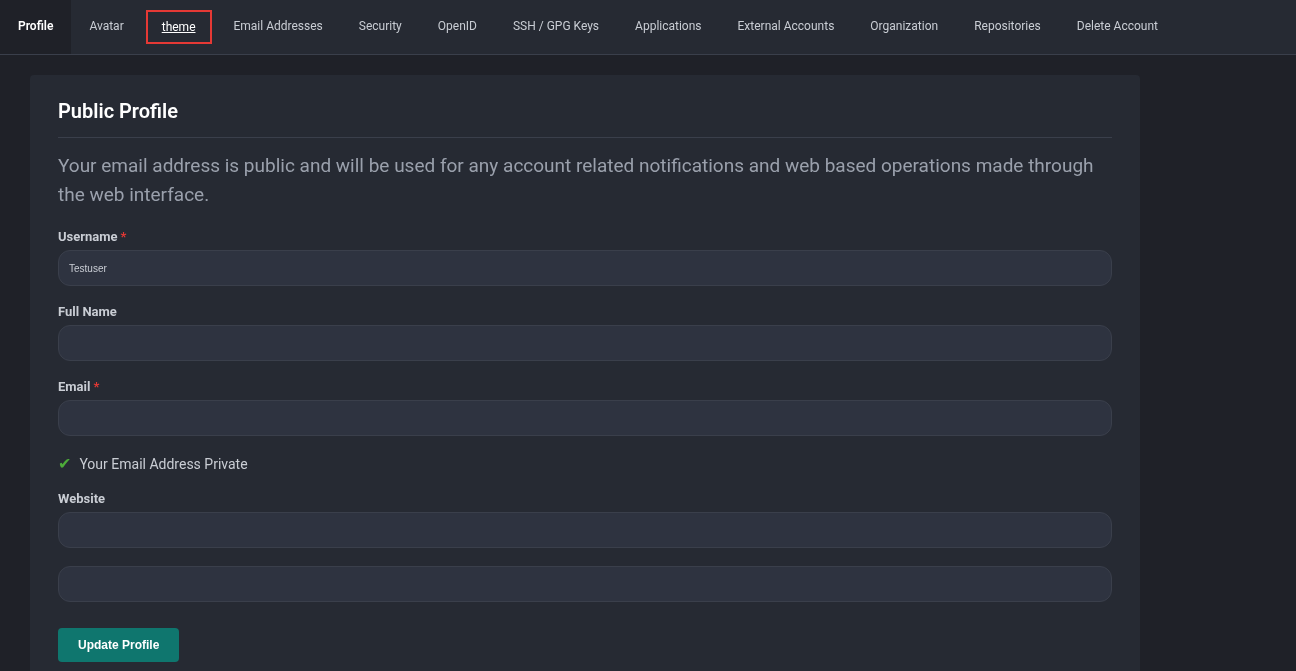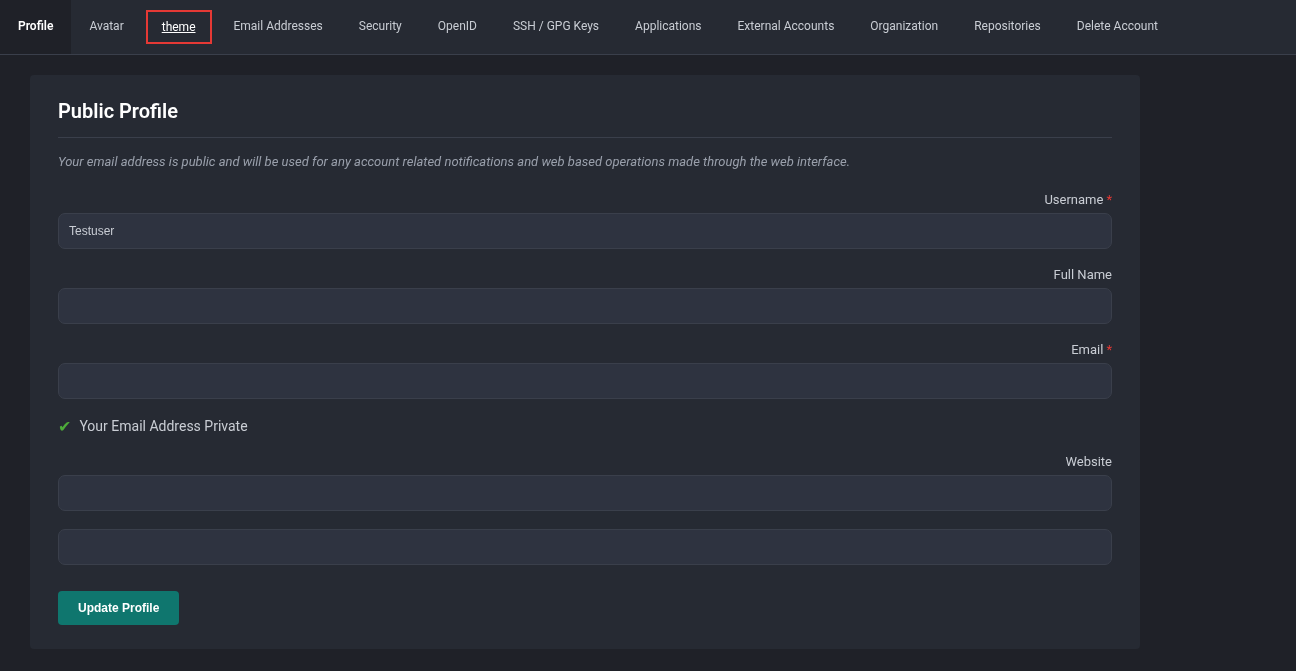--- a/index.html
+++ b/index.html
@@ -68,53 +68,51 @@
     .card-title {
       font-size: 20px;
       font-weight: 600;
       color: #ffffff;
       margin-bottom: 14px;
       padding-bottom: 14px;
       border-bottom: 1px solid #3a3f4b;
     }
 
     .info-text {
-      font-size: 13px;
+      font-size: 19px;
       color: #9aa0ac;
       margin-bottom: 20px;
       line-height: 1.5;
-      font-style: italic;
     }
 
     .form-group {
       margin-bottom: 18px;
     }
 
     .form-label {
       display: block;
       font-size: 13px;
       color: #c9cdd4;
       margin-bottom: 6px;
-      font-weight: 400;
-      text-align: right;
+      font-weight: 700;
     }
 
     .required-star {
       color: #e53935;
       margin-left: 3px;
     }
 
     .form-input {
       width: 100%;
       background-color: #2e3340;
       border: 1px solid #3a3f4b;
-      border-radius: 7px;
+      border-radius: 12px;
       color: #c9cdd4;
       padding: 8px 10px;
-      font-size: 12px;
+      font-size: 10px;
       outline: none;
       height: 36px;
     }
 
     .checkbox-row {
       display: flex;
       align-items: center;
       margin-bottom: 18px;
     }
 

